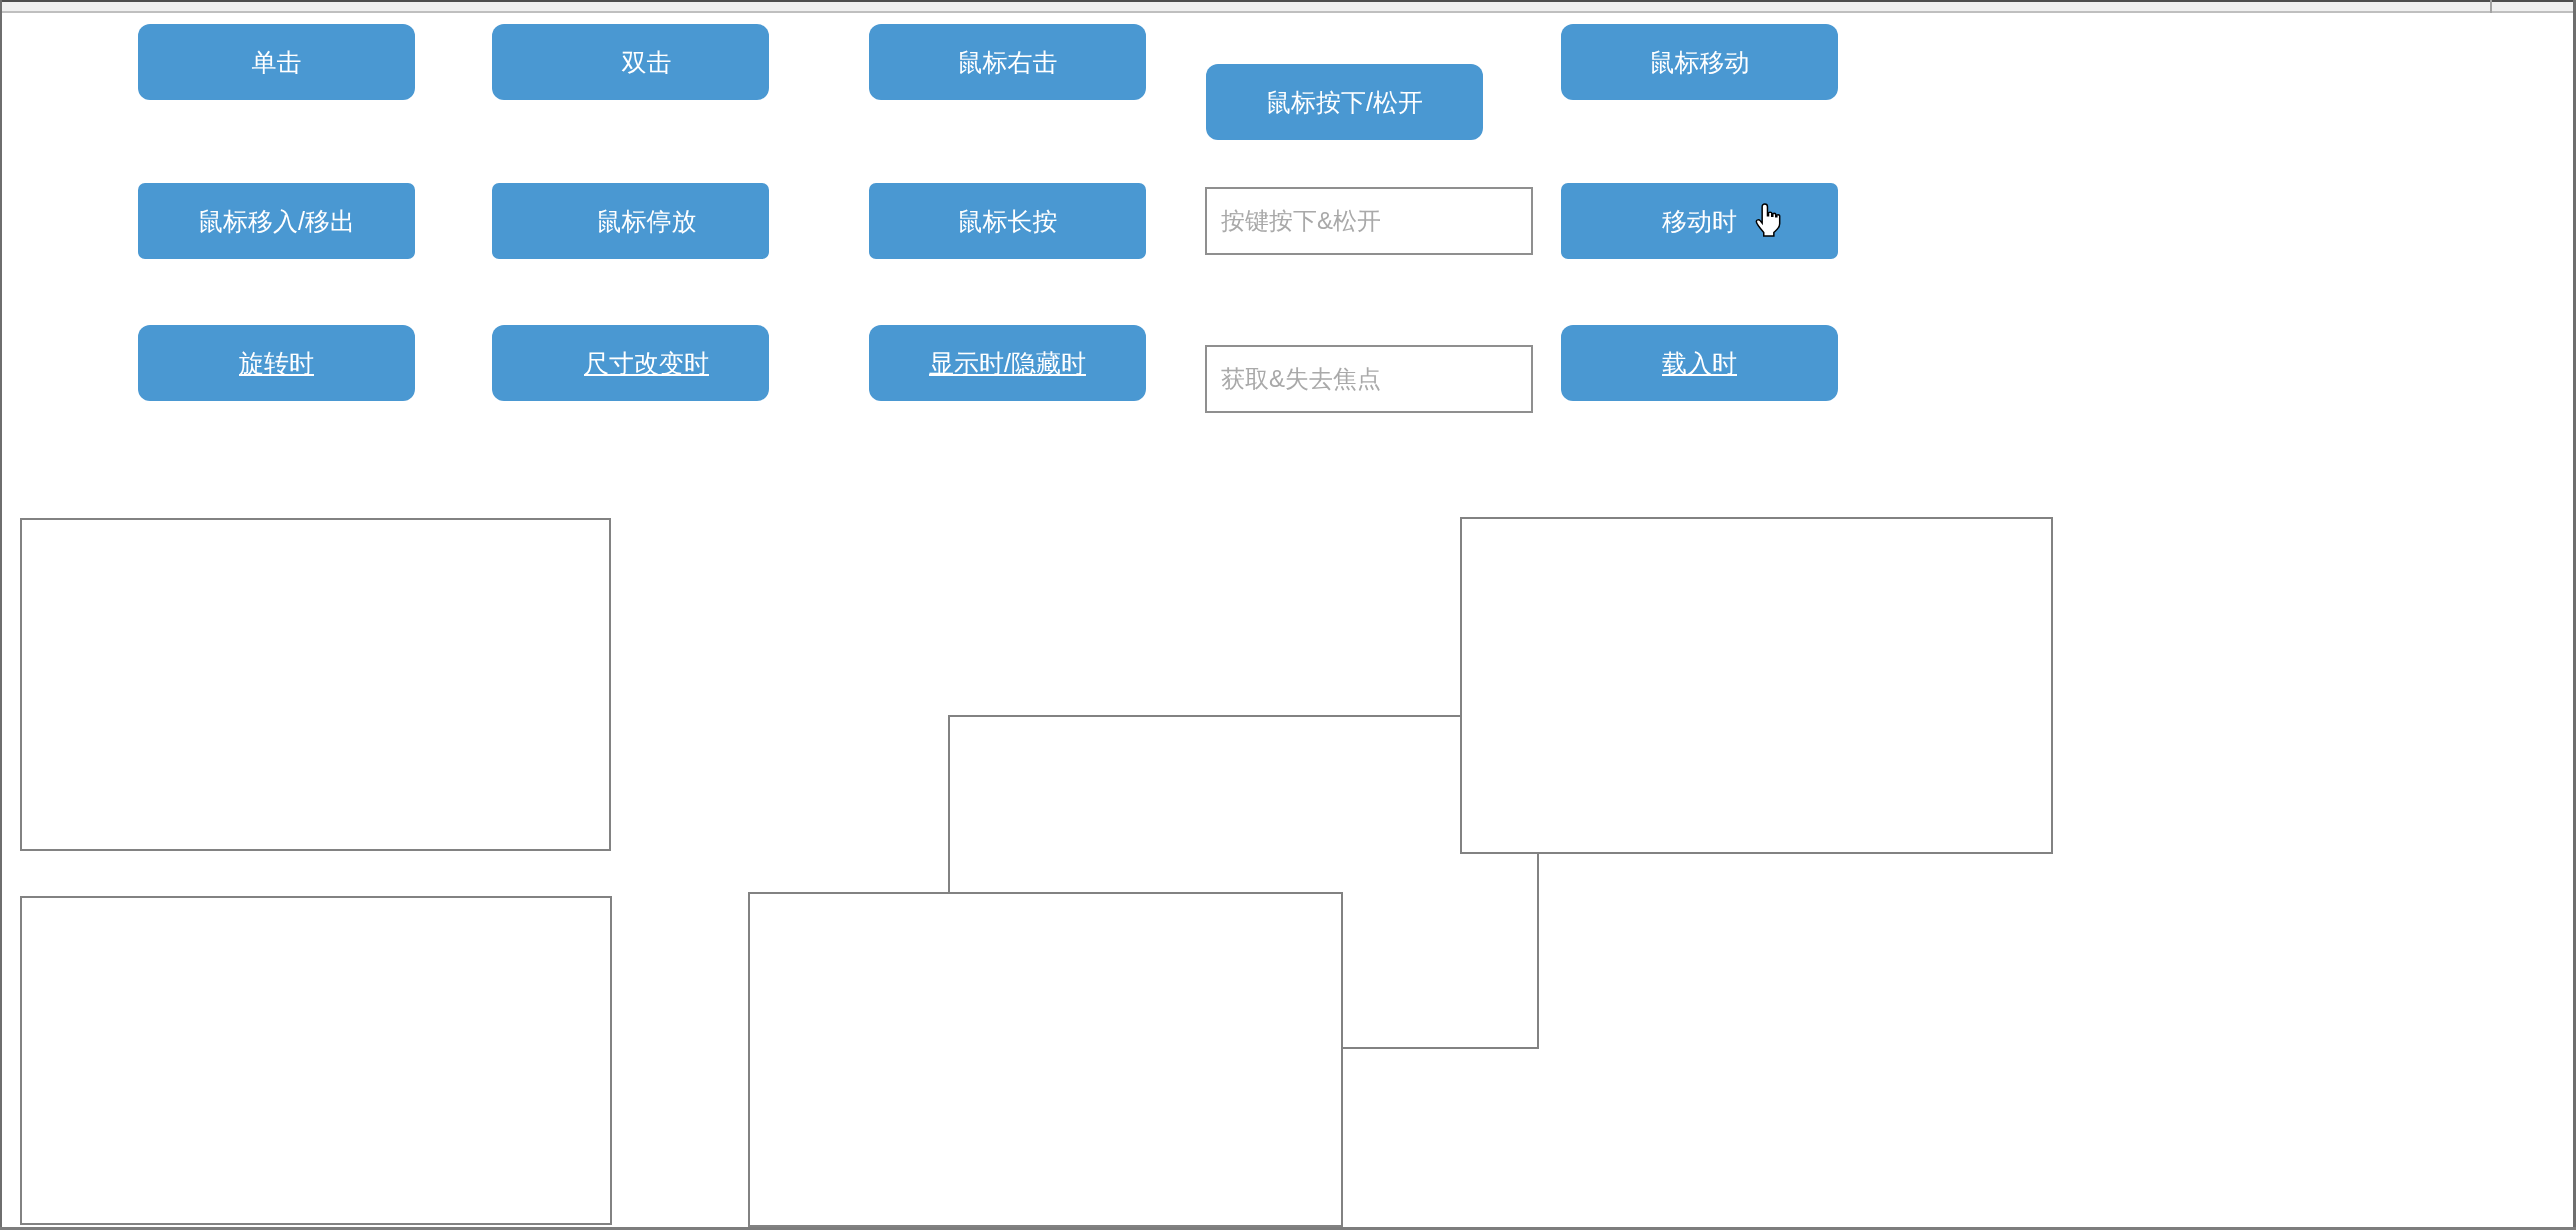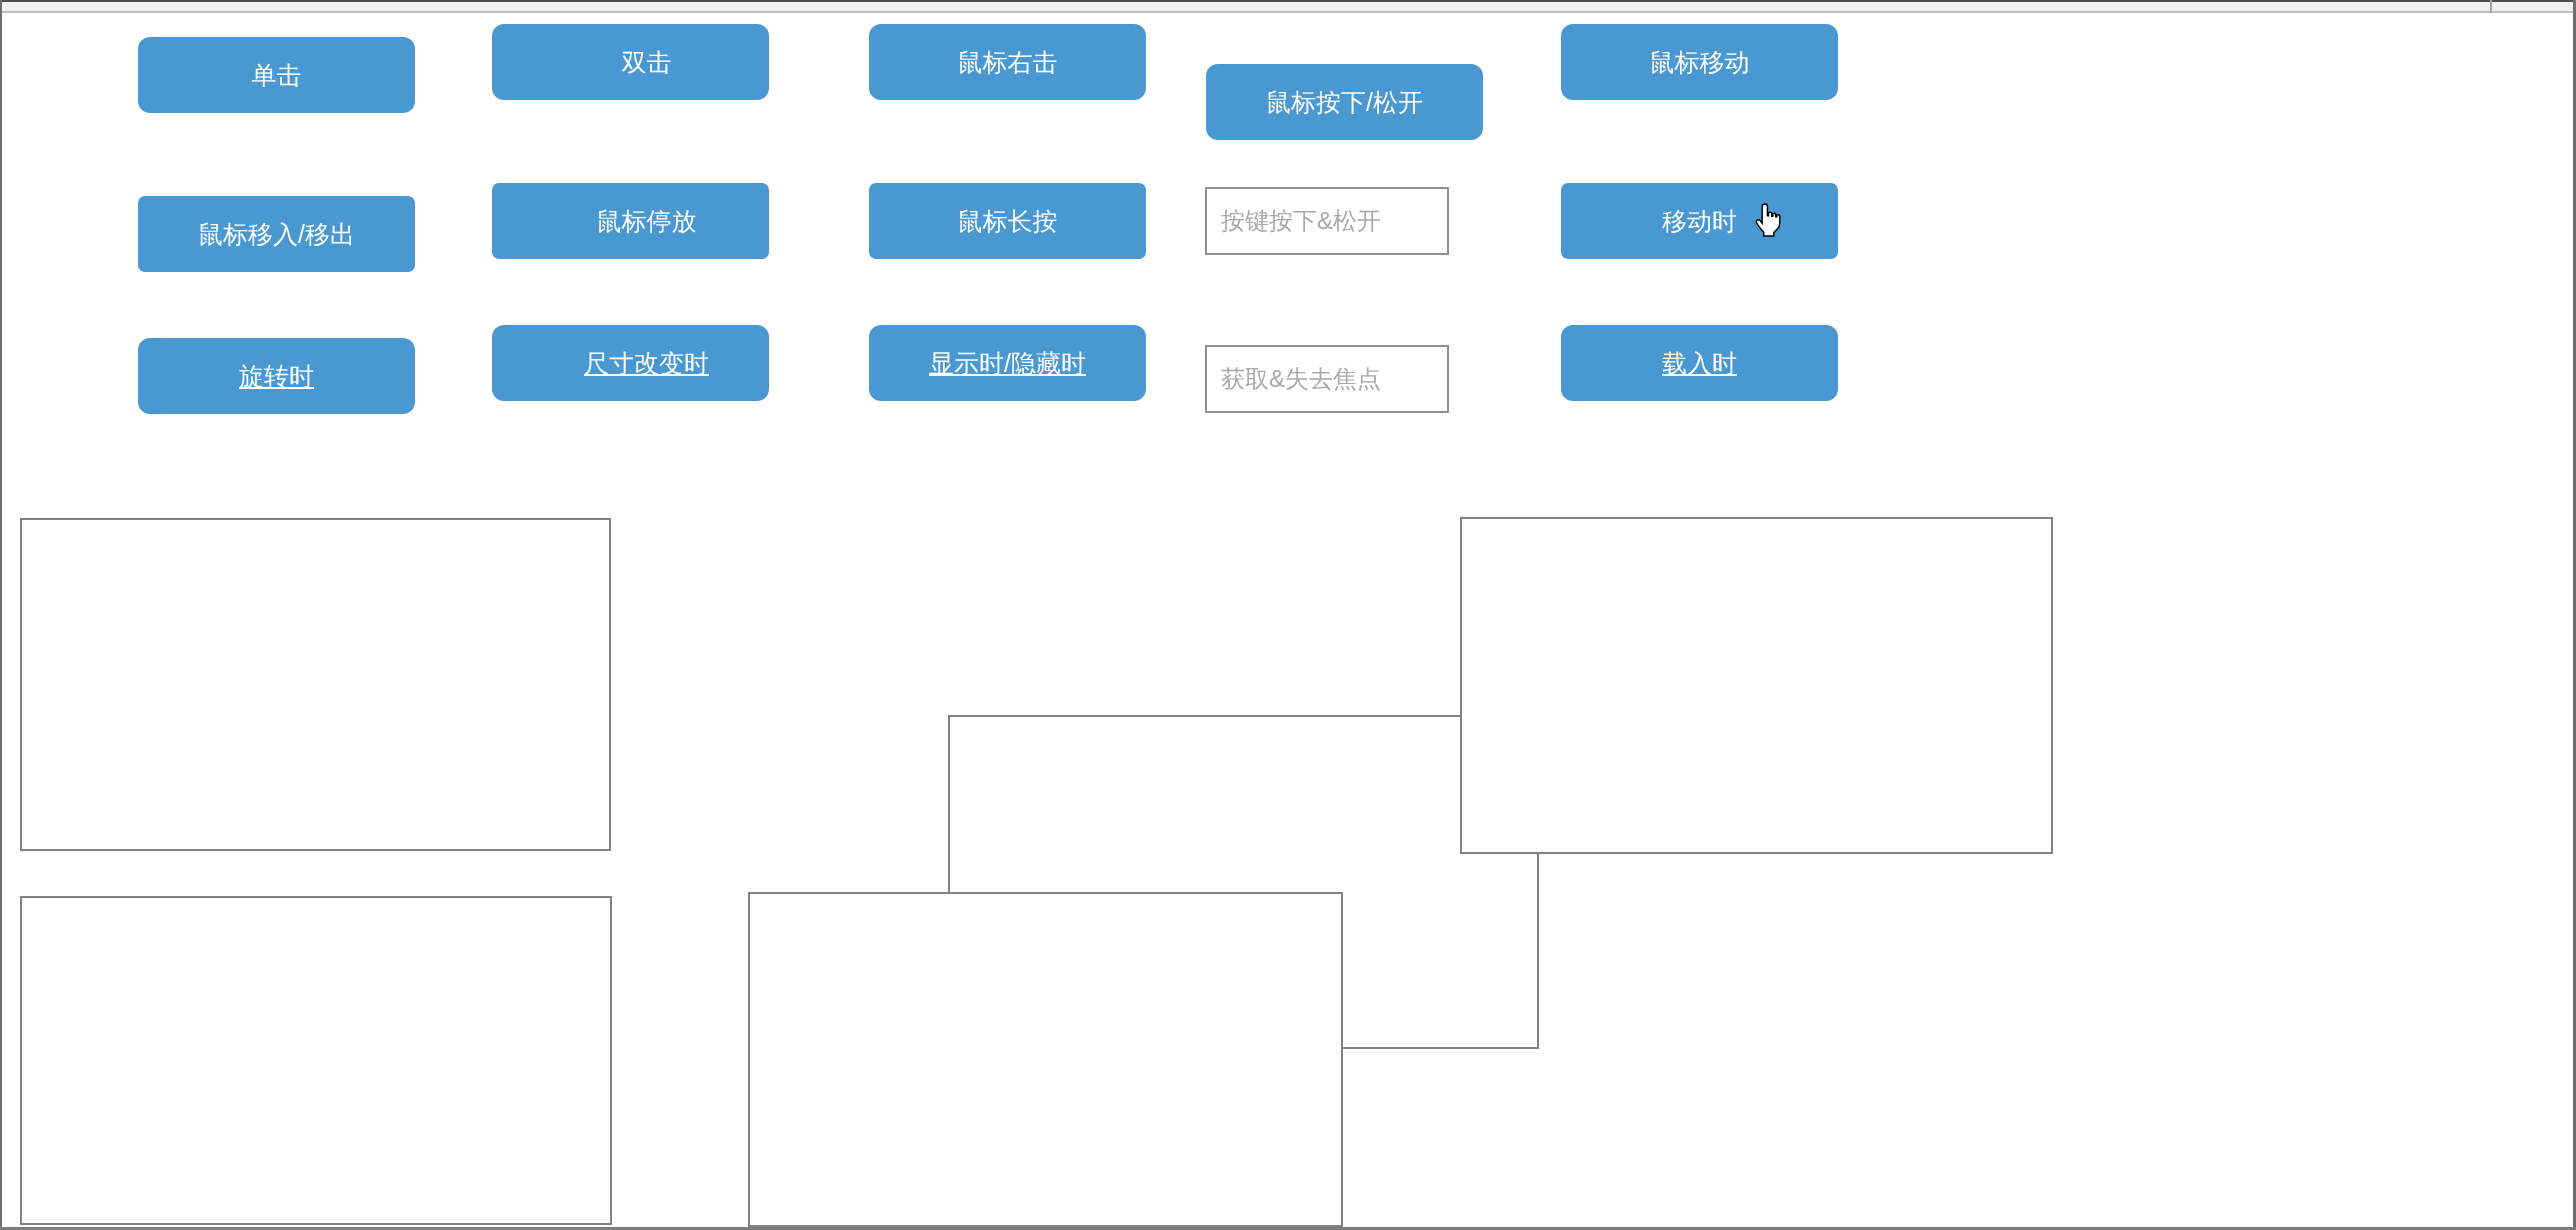--- a/index.html
+++ b/index.html
@@ -17,24 +17,24 @@
   .left-border{left:0;top:0;width:2px;height:1231px;background:#6e6e6e;z-index:9;}
   .right-border{left:2573px;top:0;width:3px;height:1231px;background:#6e6e6e;z-index:9;}
   .bottom-border{left:0;top:1227px;width:2576px;height:4px;background:#7d7d7d;z-index:9;}
   
   .btn{
     position:absolute;width:277px;height:76px;border:none;border-radius:12px;
     background:#4a98d2;color:#ffffff;font-size:25px;line-height:76px;text-align:center;
     font-family:"Liberation Sans", sans-serif;cursor:pointer;padding:0;
   }
   .r1{top:24px;} .r2{top:183px;border-radius:7px;} .r3{top:325px;text-decoration:underline;}
-  .c1{left:138px;margin-top:13px;} .c2{left:492px;padding-left:32px;} .c3{left:869px;} .c4{left:1206px;margin-top:40px;} .c5{left:1561px;}
+  .c1{left:138px;} .c2{left:492px;padding-left:32px;} .c3{left:869px;} .c4{left:1206px;margin-top:40px;} .c5{left:1561px;}
   
   .field{
-    position:absolute;left:1205px;width:244px;height:68px;box-sizing:border-box;
+    position:absolute;left:1205px;width:328px;height:68px;box-sizing:border-box;
     border:2px solid #8f8f8f;background:#ffffff;font-size:24px;padding:0 14px;
     color:#333;font-family:"Liberation Sans", sans-serif;outline:none;
   }
   .field::placeholder{color:#a9a9a9;opacity:1;}
   .f1{top:187px;} .f2{top:345px;}
   
   .box{
     position:absolute;box-sizing:border-box;background:#ffffff;
     border:2px solid #828282;
   }

